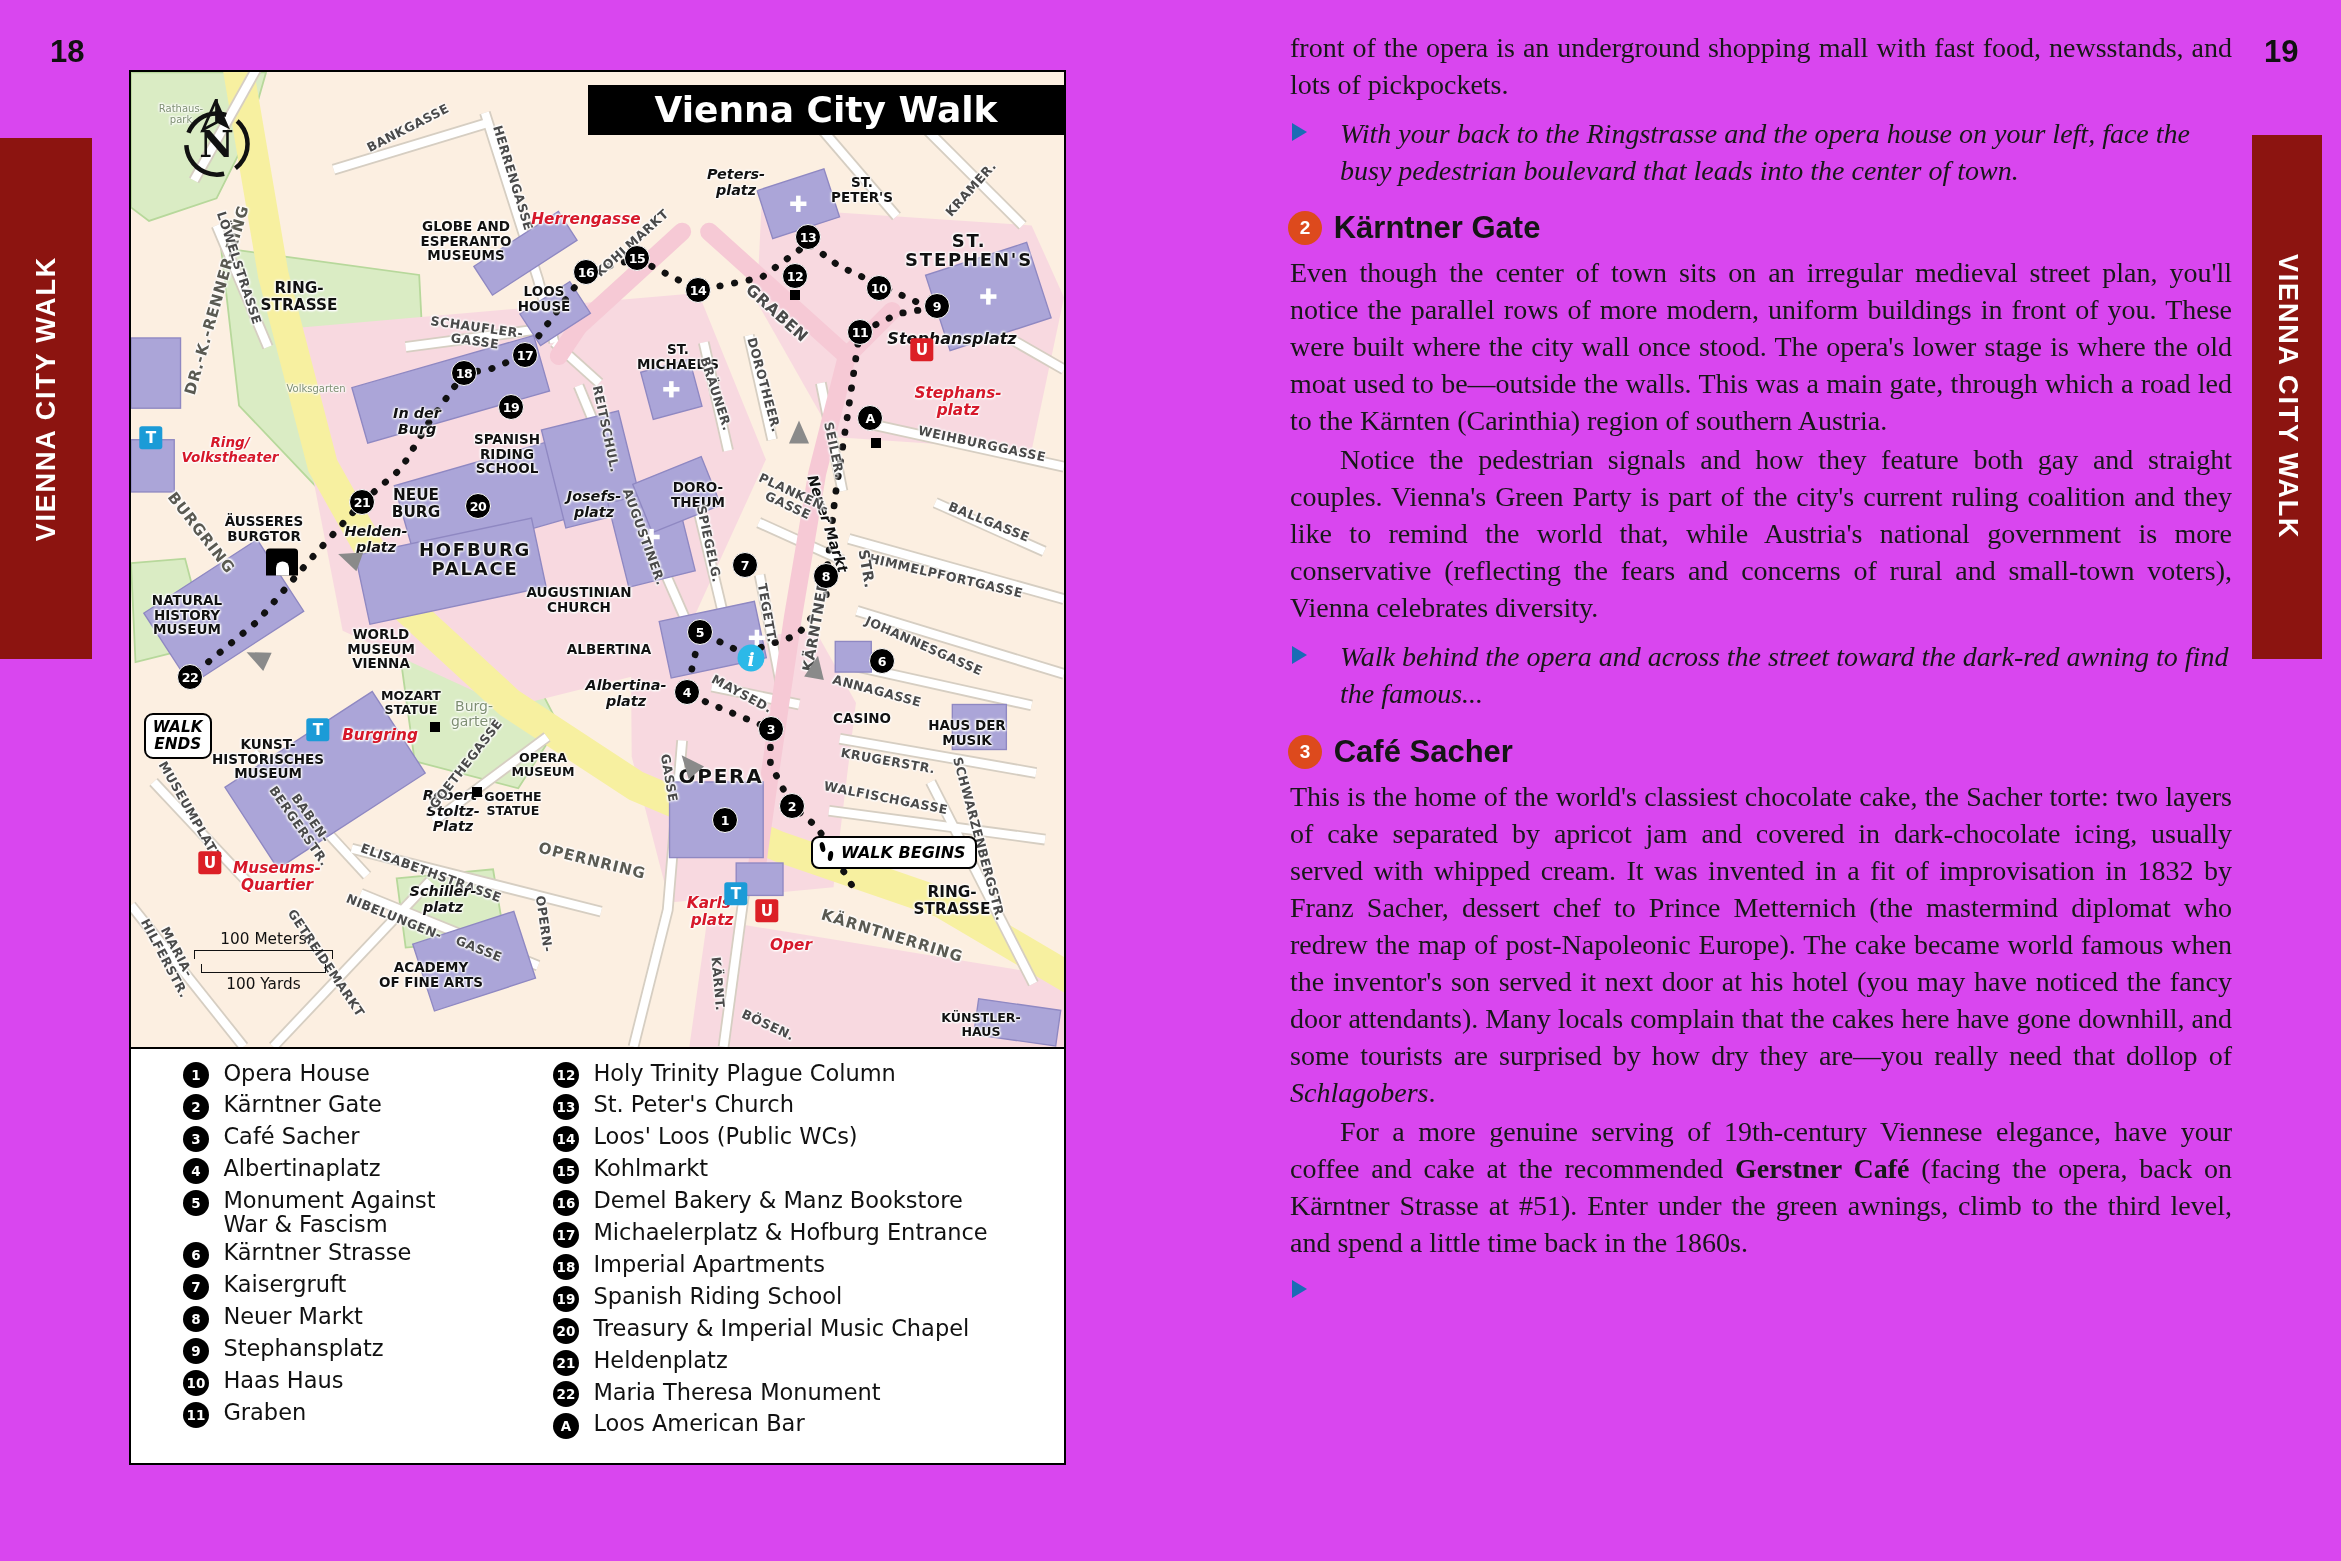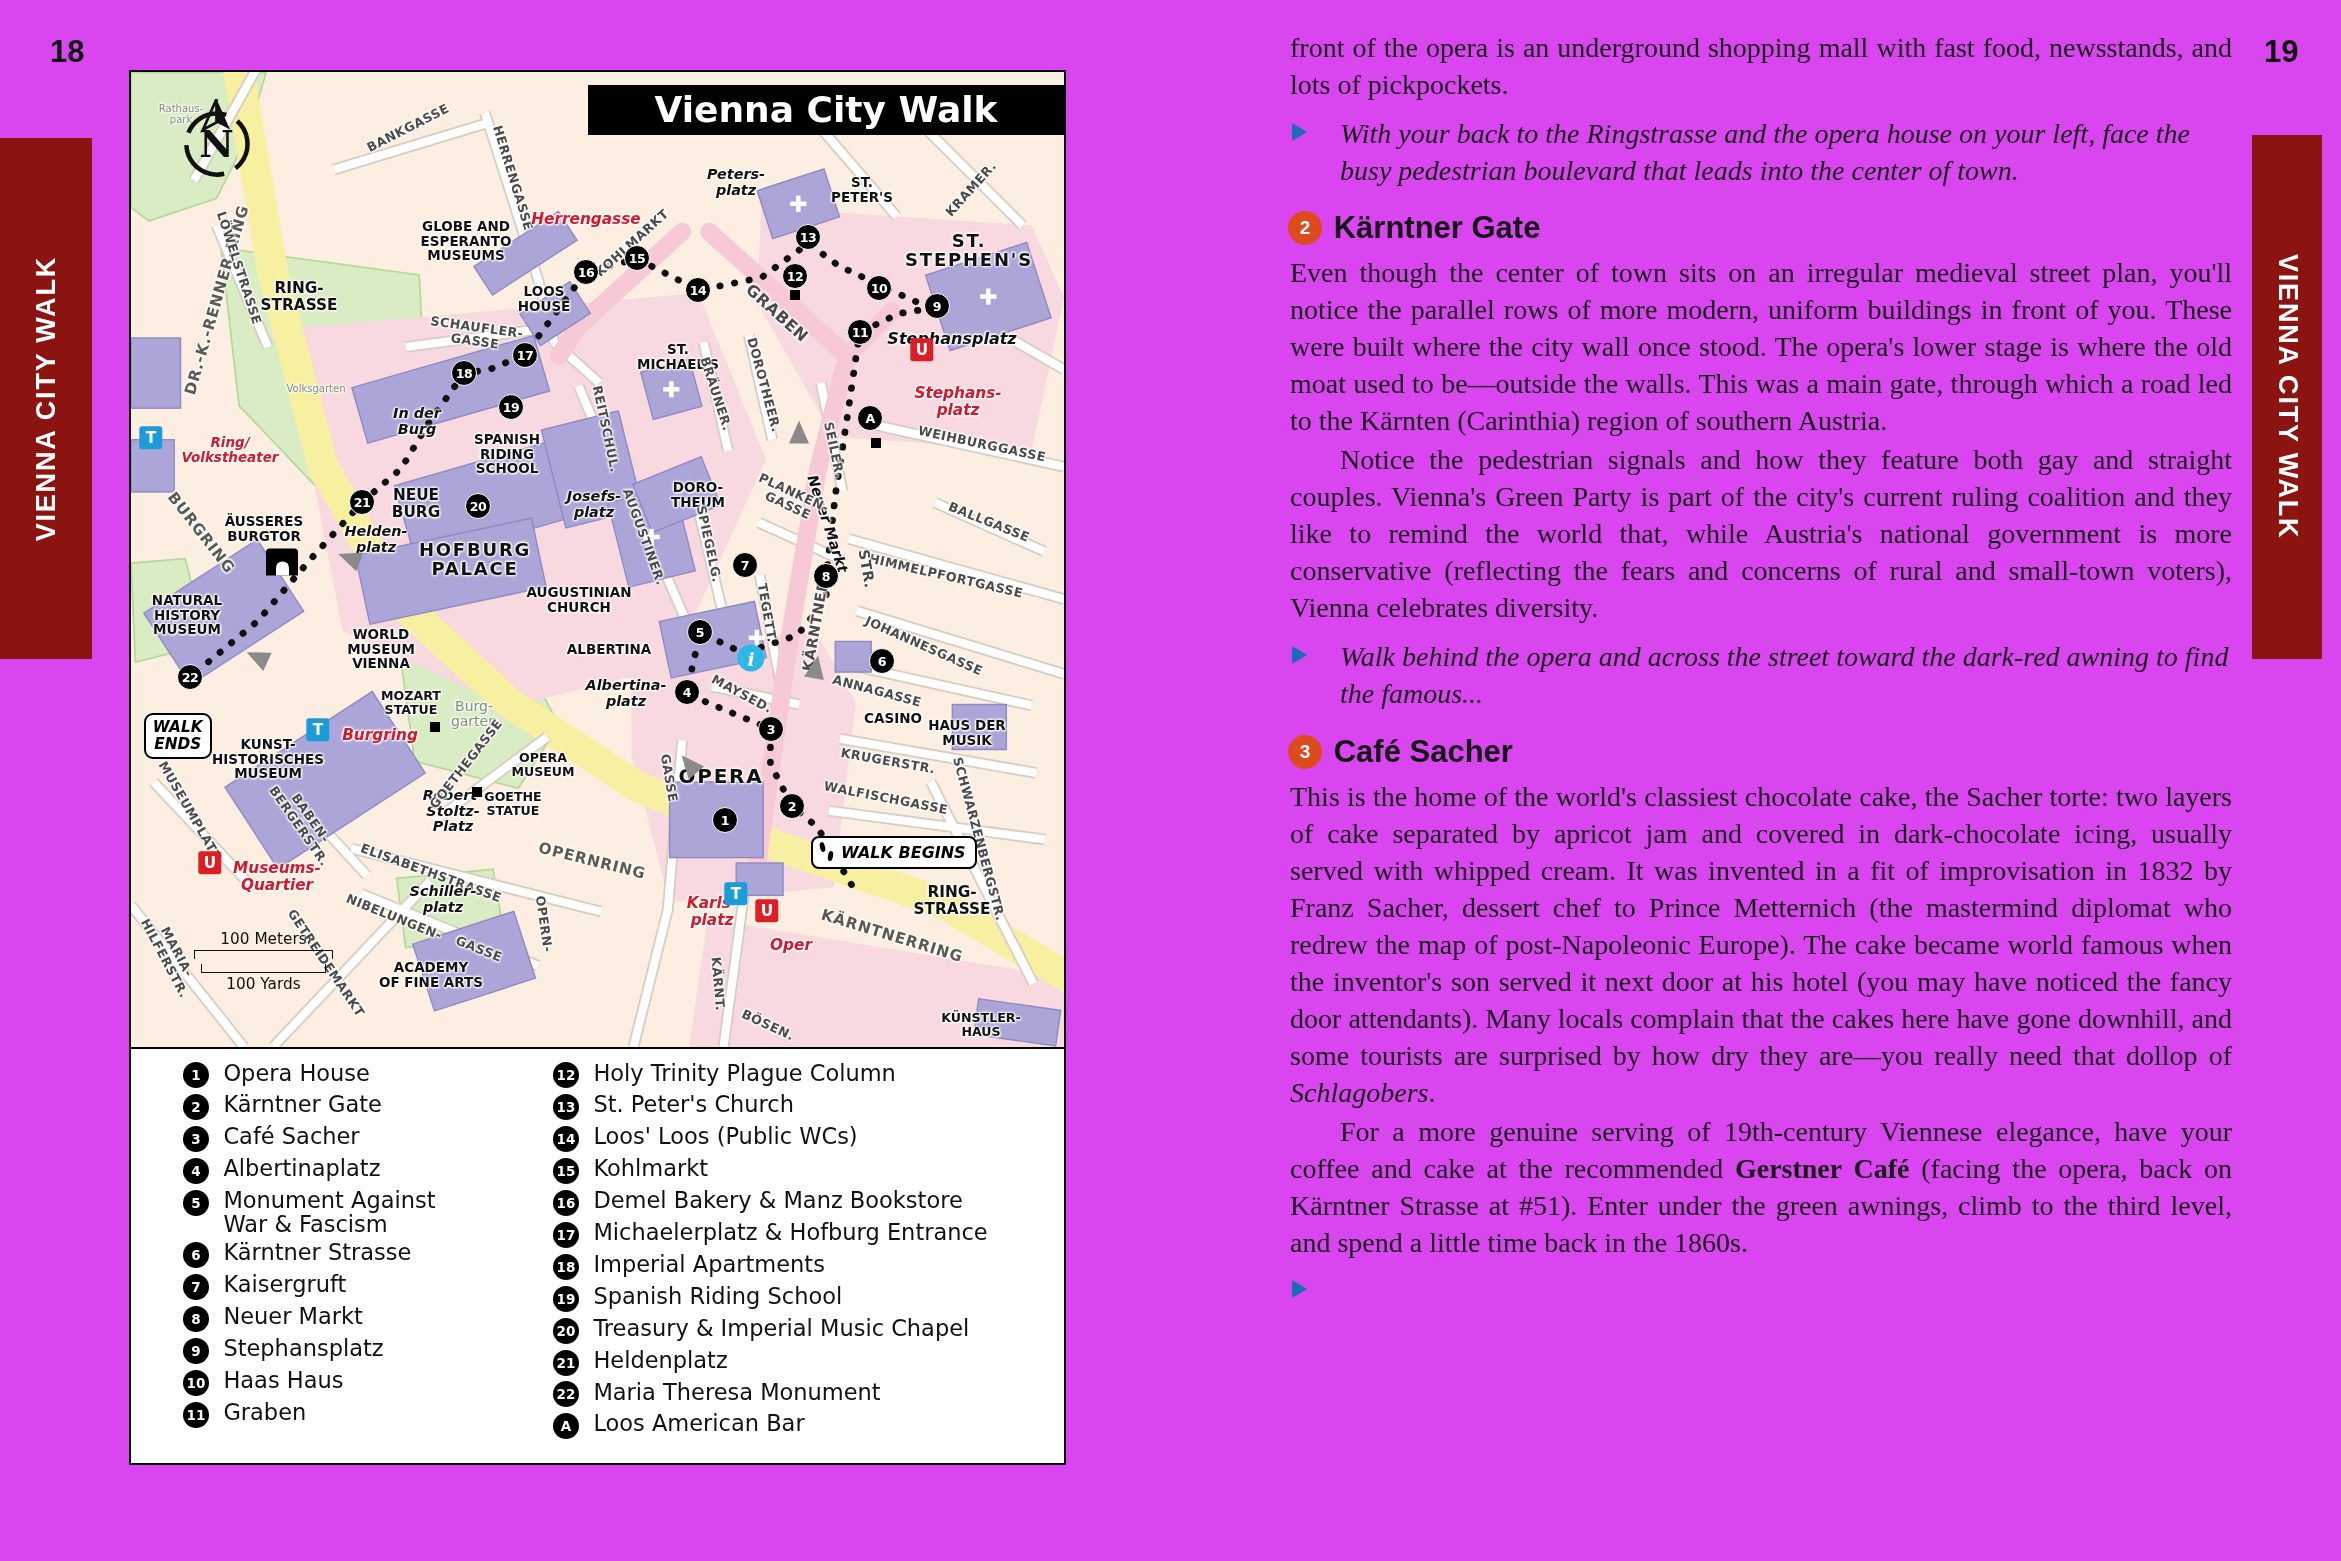--- a/index.html
+++ b/index.html
@@ -268,21 +268,21 @@
           <div class="lbl c-platz" style="left: 821px; top: 267px; font-size: 16px; transform: translate(-50%, -50%) rotate(0deg);">Stephansplatz</div>
           <div class="lbl c-red" style="left: 827px; top: 330px; transform: translate(-50%, -50%) rotate(0deg);">Stephans-
 platz</div>
           <div class="lbl c-st" style="left: 851px; top: 372px; transform: translate(-50%, -50%) rotate(12deg);">WEIHBURGGASSE</div>
           <div class="lbl c-st" style="left: 858px; top: 450px; transform: translate(-50%, -50%) rotate(22deg);">BALLGASSE</div>
           <div class="lbl c-st" style="left: 703px; top: 378px; transform: translate(-50%, -50%) rotate(78deg);">SEILER.</div>
           <div class="lbl c-platz" style="left: 696px; top: 452px; transform: translate(-50%, -50%) rotate(72deg);">Neuer Markt</div>
           <div class="lbl c-st" style="left: 815px; top: 504px; transform: translate(-50%, -50%) rotate(13deg);">HIMMELPFORTGASSE</div>
           <div class="lbl c-st" style="left: 793px; top: 574px; transform: translate(-50%, -50%) rotate(24deg);">JOHANNESGASSE</div>
           <div class="lbl c-st" style="left: 746px; top: 619px; transform: translate(-50%, -50%) rotate(15deg);">ANNAGASSE</div>
-          <div class="lbl c-bld" style="left: 762px; top: 646px; transform: translate(-50%, -50%) rotate(0deg); text-align: right;">CASINO</div>
+          <div class="lbl c-bld" style="left: 731px; top: 646px; transform: translate(-50%, -50%) rotate(0deg); text-align: right;">CASINO</div>
           <div class="lbl c-bld" style="left: 836px; top: 661px; transform: translate(-50%, -50%) rotate(0deg);">HAUS DER
 MUSIK</div>
           <div class="lbl c-st" style="left: 757px; top: 689px; transform: translate(-50%, -50%) rotate(10deg);">KRUGERSTR.</div>
           <div class="lbl c-st" style="left: 755px; top: 726px; transform: translate(-50%, -50%) rotate(11deg);">WALFISCHGASSE</div>
           <div class="lbl c-st" style="left: 848px; top: 767px; transform: translate(-50%, -50%) rotate(75deg);">SCHWARZENBERGSTR.</div>
           <div class="lbl c-st" style="left: 685px; top: 554px; font-size: 14.4px; transform: translate(-50%, -50%) rotate(-80deg);">KÄRNTNER</div>
           <div class="lbl c-st" style="left: 735px; top: 497px; font-size: 14.4px; transform: translate(-50%, -50%) rotate(80deg);">STR.</div>
           <div class="lbl c-st" style="left: 611px; top: 622px; transform: translate(-50%, -50%) rotate(28deg);">MAYSED.</div>
           <div class="lbl c-big" style="left: 590px; top: 705px; font-size: 20px; transform: translate(-50%, -50%) rotate(0deg);">OPERA</div>
           <div class="lbl c-ring" style="left: 461px; top: 789px; transform: translate(-50%, -50%) rotate(14deg);">OPERNRING</div>

